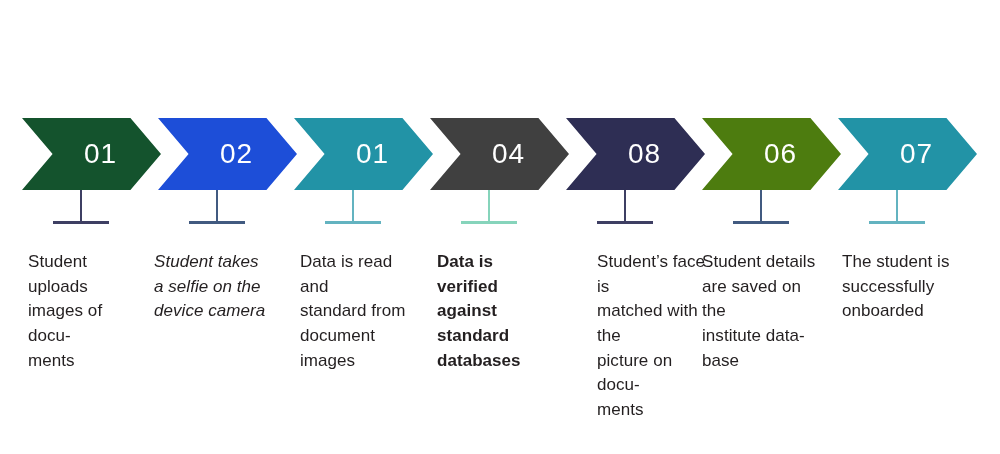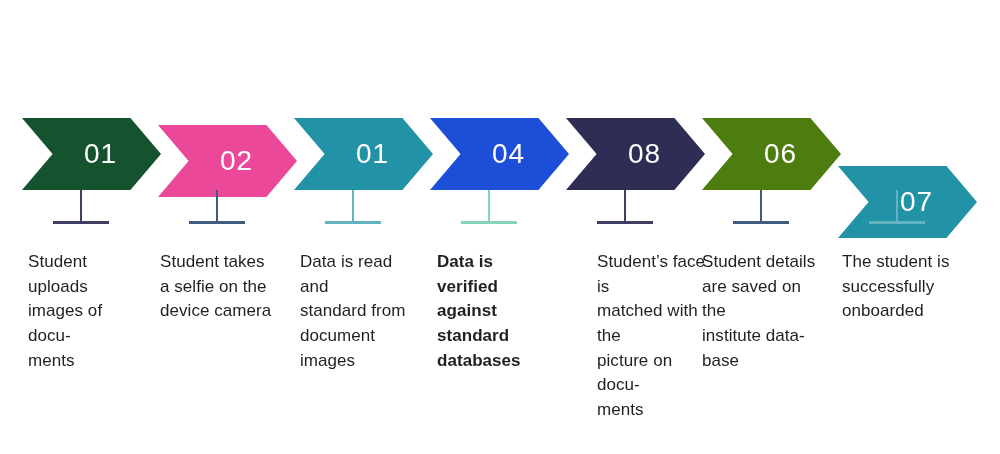--- a/index.html
+++ b/index.html
@@ -100,41 +100,41 @@
       <div class="chevron" style="left: 22px; top: 118px; position: absolute; background: #14532d;">
         <span class="step-number">01</span>
       </div>
       <div class="connector" style="left: 53px;">
         <div class="stem" style="background: rgb(62, 63, 99);"></div>
         <div class="foot" style="background: rgb(62, 63, 99);"></div>
       </div>
       <div class="caption" style="left: 28px;">Student uploads
 images of docu-
 ments</div>
-      <div class="chevron" style="left: 158px; top: 118px; position: absolute; background: #ec4899; margin-top: 7px;">
+      <div class="chevron" style="left: 158px; top: 118px; position: absolute; background: #1d4ed8;">
         <span class="step-number">02</span>
       </div>
       <div class="connector" style="left: 189px;">
         <div class="stem" style="background: rgb(65, 90, 128);"></div>
         <div class="foot" style="background: rgb(65, 90, 128);"></div>
       </div>
-      <div class="caption" style="left: 160px;">Student takes
+      <div class="caption" style="left: 154px; font-style: italic;">Student takes
 a selfie on the
 device camera</div>
       <div class="chevron" style="left: 294px; top: 118px; position: absolute; background: rgb(34, 147, 166);">
         <span class="step-number">01</span>
       </div>
       <div class="connector" style="left: 325px;">
         <div class="stem" style="background: rgb(99, 179, 192);"></div>
         <div class="foot" style="background: rgb(99, 179, 192);"></div>
       </div>
       <div class="caption" style="left: 300px;">Data is read and
 standard from
 document images</div>
-      <div class="chevron" style="left: 430px; top: 118px; position: absolute; background: #1d4ed8;">
+      <div class="chevron" style="left: 430px; top: 118px; position: absolute; background: #404040;">
         <span class="step-number">04</span>
       </div>
       <div class="connector" style="left: 461px;">
         <div class="stem" style="background: rgb(134, 212, 187);"></div>
         <div class="foot" style="background: rgb(134, 212, 187);"></div>
       </div>
       <div class="caption" style="left: 437px; font-weight: bold;">Data is verified
 against standard
 databases</div>
       <div class="chevron" style="left: 566px; top: 118px; position: absolute; background: rgb(46, 46, 84);">
@@ -152,21 +152,21 @@
         <span class="step-number">06</span>
       </div>
       <div class="connector" style="left: 733px;">
         <div class="stem" style="background: rgb(65, 90, 128);"></div>
         <div class="foot" style="background: rgb(65, 90, 128);"></div>
       </div>
       <div class="caption" style="left: 702px;">Student details
 are saved on the
 institute data-
 base</div>
-      <div class="chevron" style="left: 838px; top: 118px; position: absolute; background: rgb(34, 147, 166); margin-top: 48px;">
+      <div class="chevron" style="left: 838px; top: 118px; position: absolute; background: rgb(34, 147, 166);">
         <span class="step-number">07</span>
       </div>
       <div class="connector" style="left: 869px;">
         <div class="stem" style="background: rgb(99, 179, 192);"></div>
         <div class="foot" style="background: rgb(99, 179, 192);"></div>
       </div>
       <div class="caption" style="left: 842px;">The student is
 successfully
 onboarded</div>
     </div>

